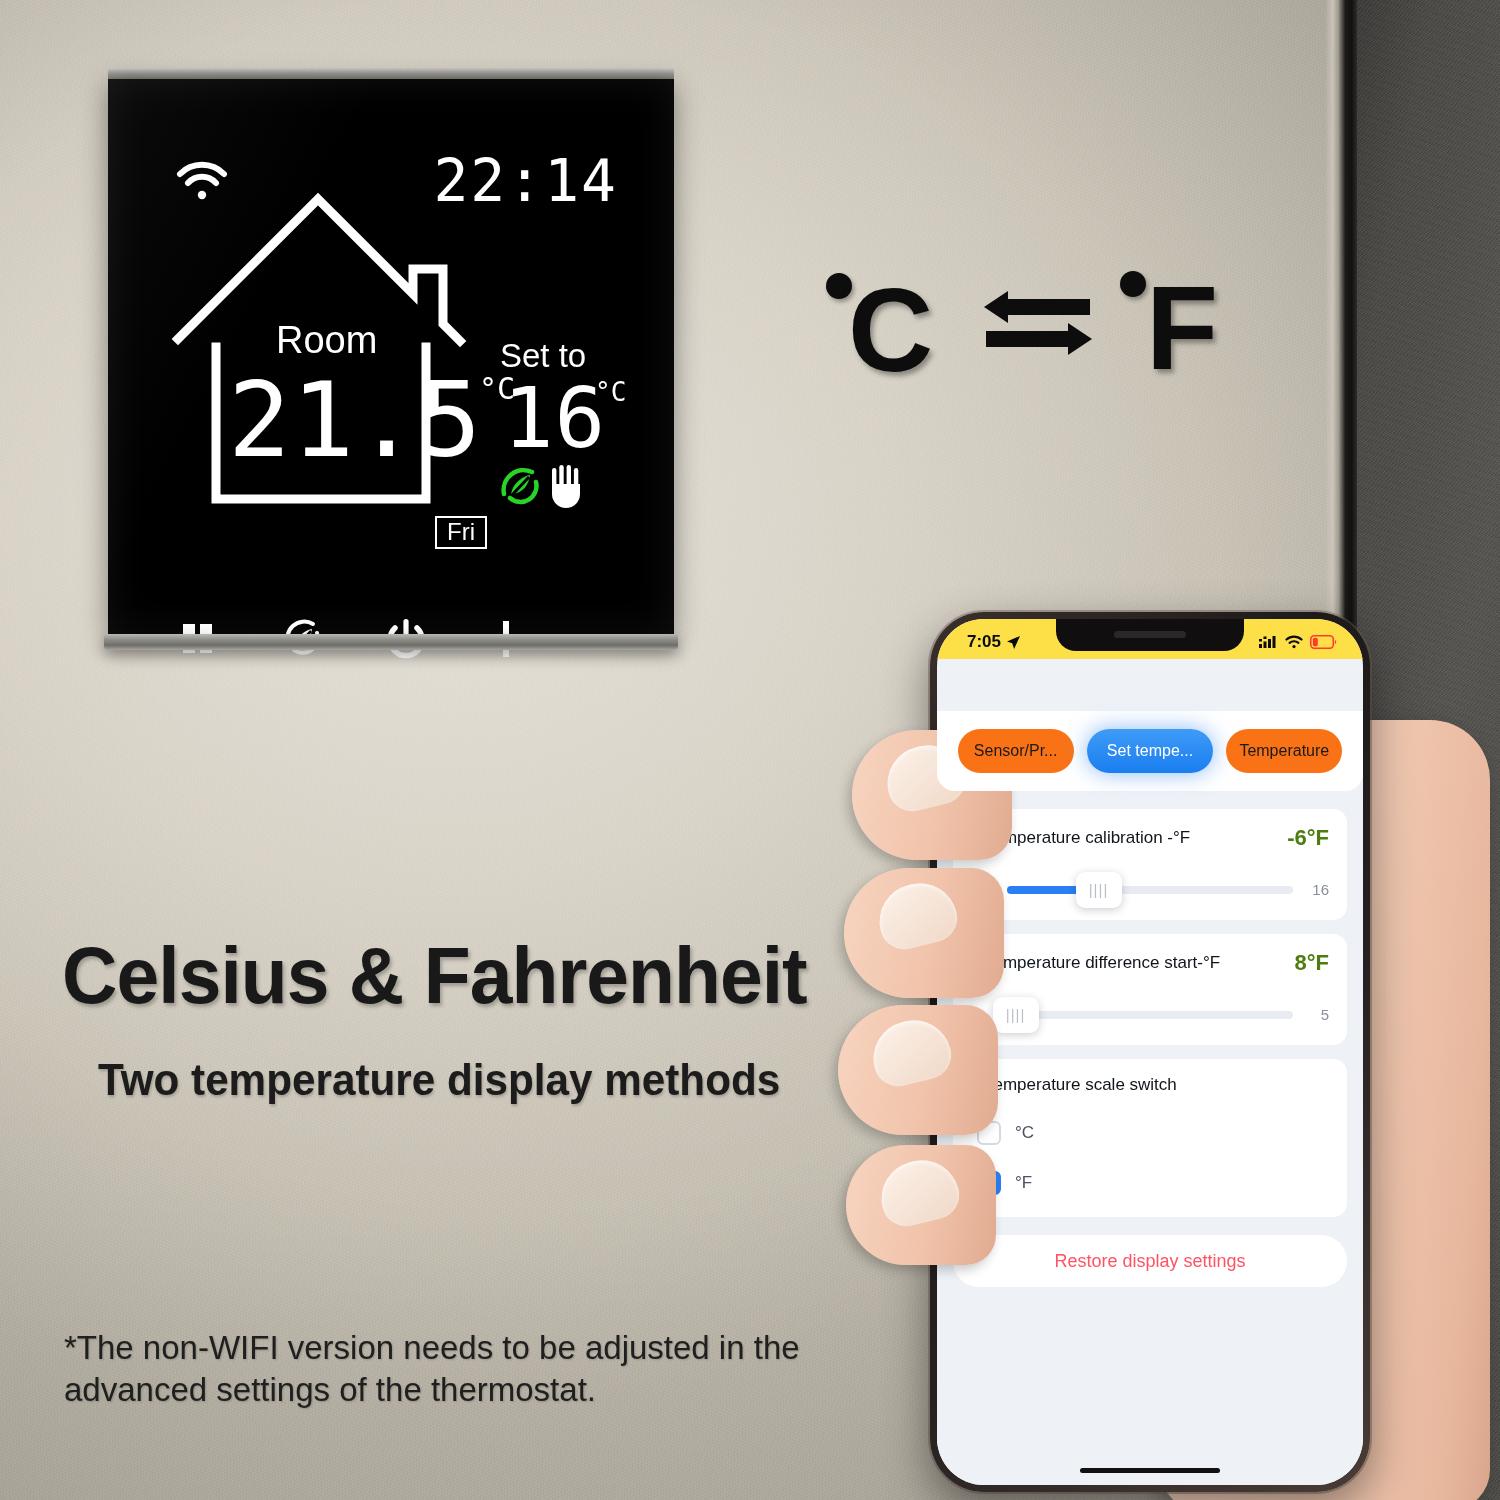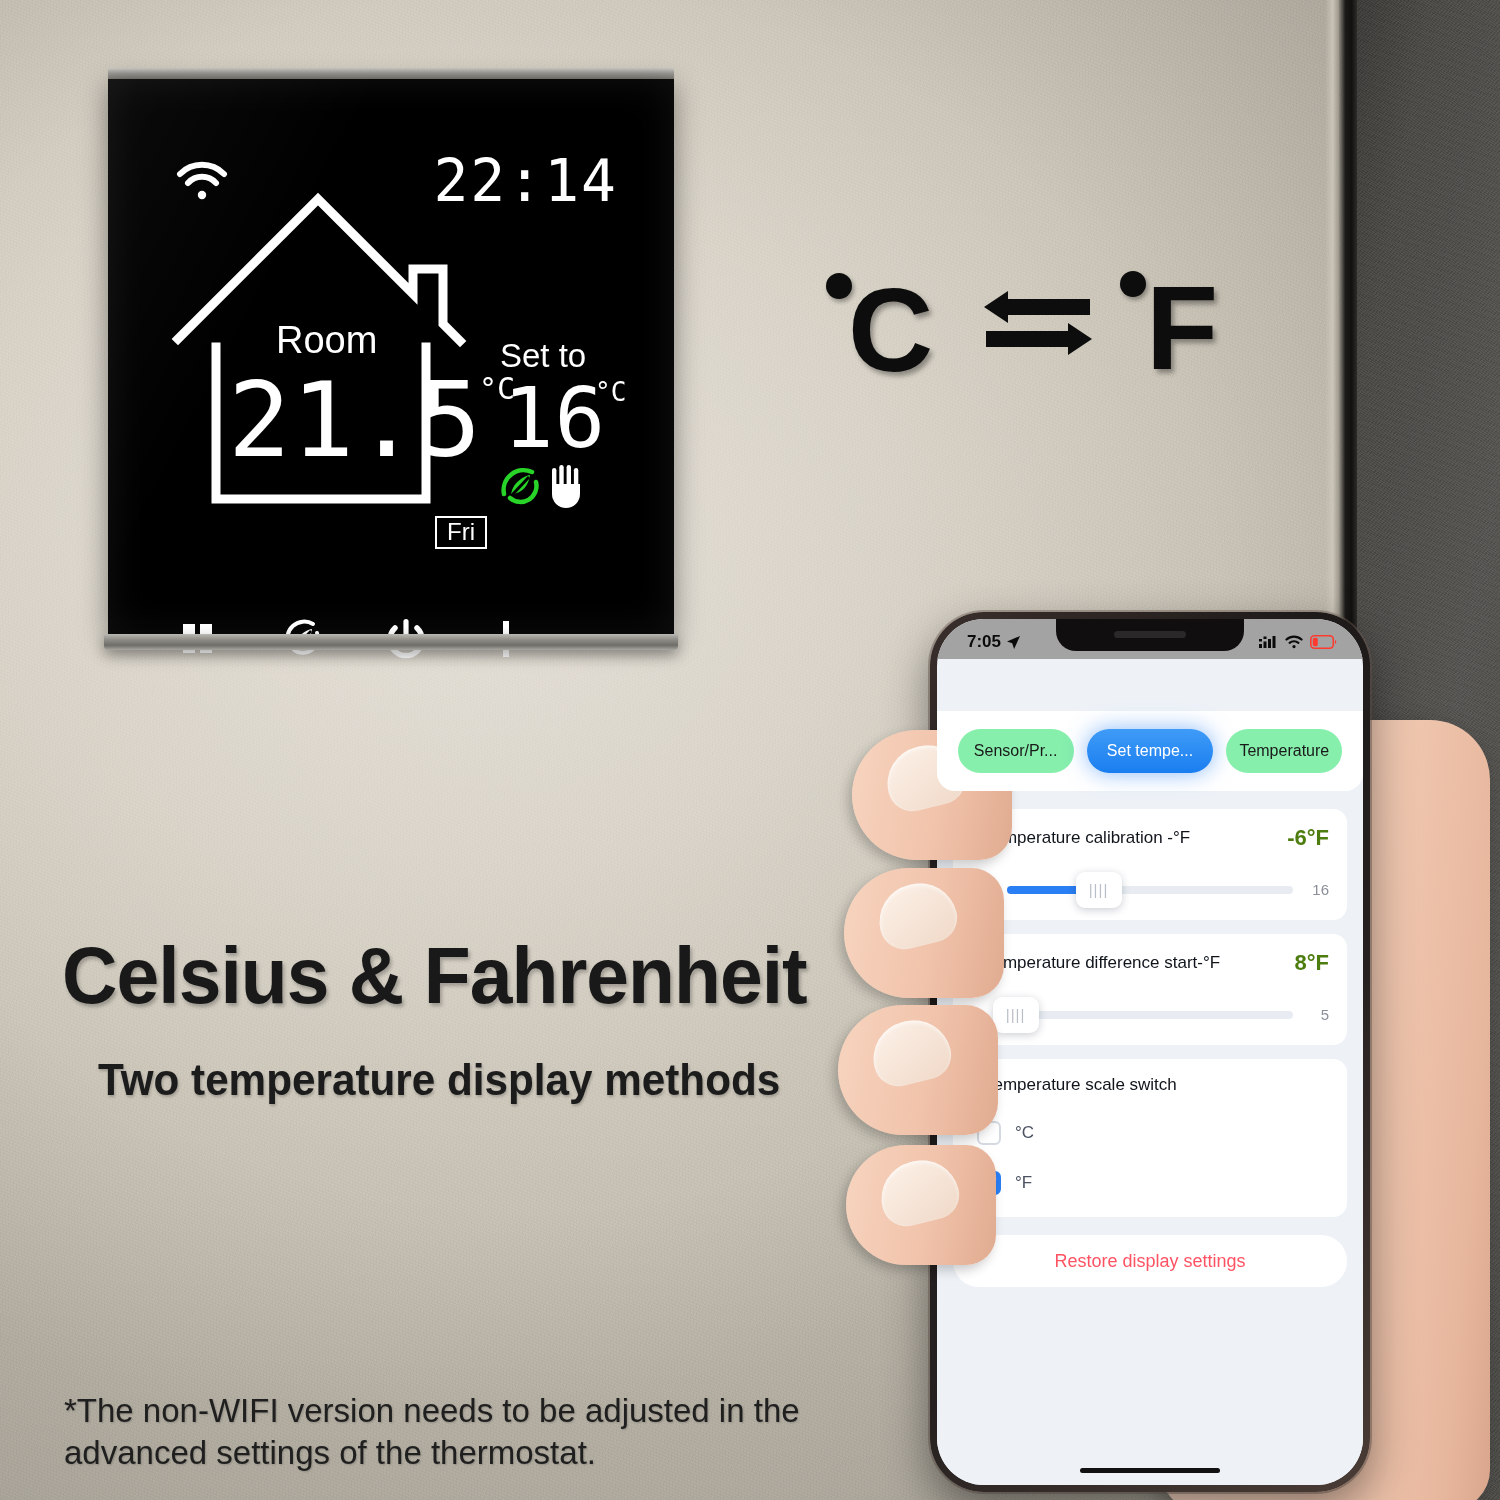--- a/index.html
+++ b/index.html
@@ -146,21 +146,21 @@
     transform:scaleX(.96);transform-origin:left center;
   }
   #subhead{
     position:absolute;left:98px;top:1055px;
     font-size:44px;font-weight:700;color:#1c1c1c;
     text-shadow:1px 2px 3px rgba(0,0,0,.22);
     white-space:nowrap;
     transform:scaleX(.96);transform-origin:left center;
   }
   #footnote{
-    position:absolute;left:64px;top:1390px;width:760px;
+    position:absolute;left:64px;top:1327px;width:760px;
     font-size:33px;line-height:1.28;color:#1f1f1f;
     text-shadow:1px 1px 2px rgba(0,0,0,.18);
   }
 
   
   #hand-wrap{position:absolute;left:830px;top:600px;width:670px;height:900px;}
 
   .palm{
     position:absolute;left:330px;top:120px;width:330px;height:790px;
     background:linear-gradient(95deg,#f0c5ae 0%, #f6d6c2 18%, #f3cdb6 52%, #e7b79d 88%, #d9a68c 100%);
@@ -217,21 +217,21 @@
   .notch .speaker{
     position:absolute;left:50%;top:12px;transform:translateX(-50%);
     width:72px;height:7px;background:#2b2829;border-radius:4px;
   }
 
   .statusbar{
     position:absolute;top:0;left:0;right:0;height:40px;
     display:flex;align-items:center;justify-content:space-between;
     padding:6px 26px 0 30px;box-sizing:border-box;
     font-size:17px;font-weight:700;color:#0b0b0b;z-index:5;
-    background:#a3a3a3;
+    background:#fde047;
   }
   .sb-left{display:flex;align-items:center;gap:5px;}
   .sb-right{display:flex;align-items:center;gap:7px;}
 
   .navbar{
     position:absolute;top:40px;left:0;right:0;height:52px;background:#fff;
     display:flex;align-items:center;justify-content:center;z-index:4;
   }
   .navbar .title{font-size:22px;font-weight:600;color:#161616;}
   .navbar .back{
@@ -241,21 +241,21 @@
 
   .tabs{
     position:absolute;top:92px;left:0;right:0;height:80px;background:#fff;
     display:flex;align-items:center;justify-content:space-around;
     padding:0 14px;box-sizing:border-box;z-index:3;
     border-radius:0 0 18px 18px;
   }
   .pill{
     border-radius:24px;font-size:16px;padding:13px 0;
     text-align:center;white-space:nowrap;overflow:hidden;
-    background:#86efac;color:#1a1a1a;width:116px;
+    background:#f97316;color:#1a1a1a;width:116px;
   }
   .pill.active{
     background:linear-gradient(180deg,#3f9bf7,#1a7ef0);
     color:#fff;width:126px;
     box-shadow:0 0 22px rgba(42,130,244,.55);
   }
 
   .scroll{
     position:absolute;top:176px;left:0;right:0;bottom:0;
     background:#eef2f7;overflow:hidden;

